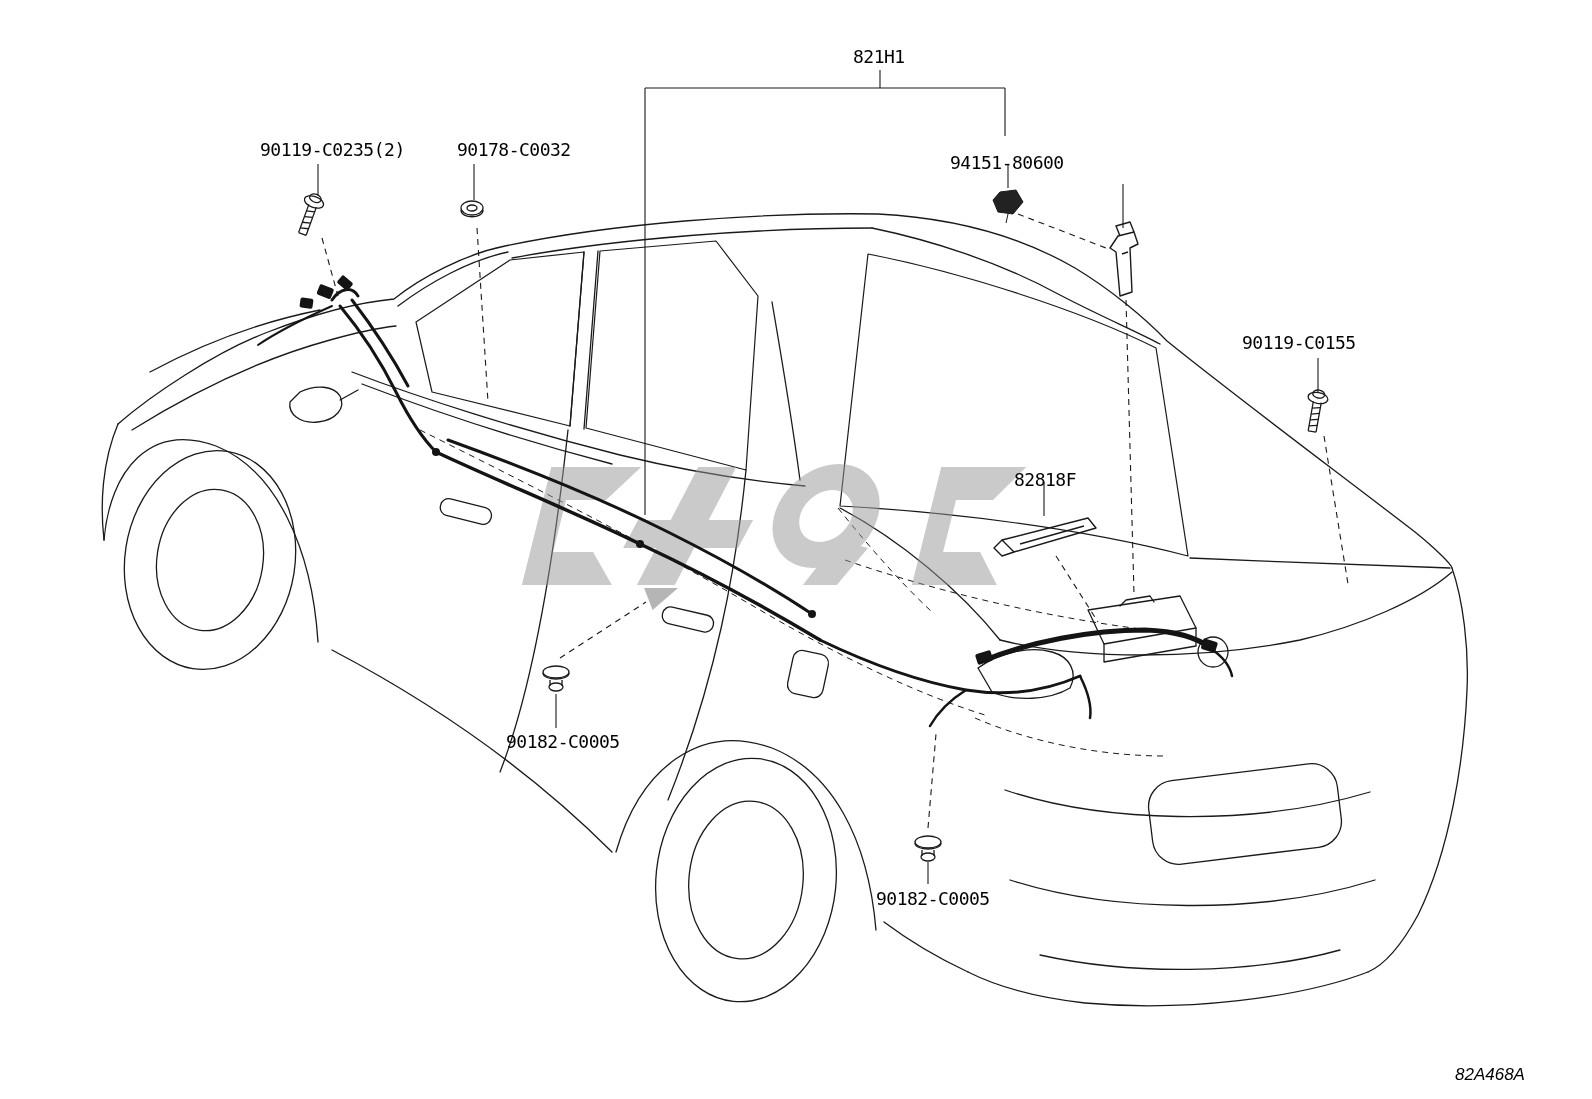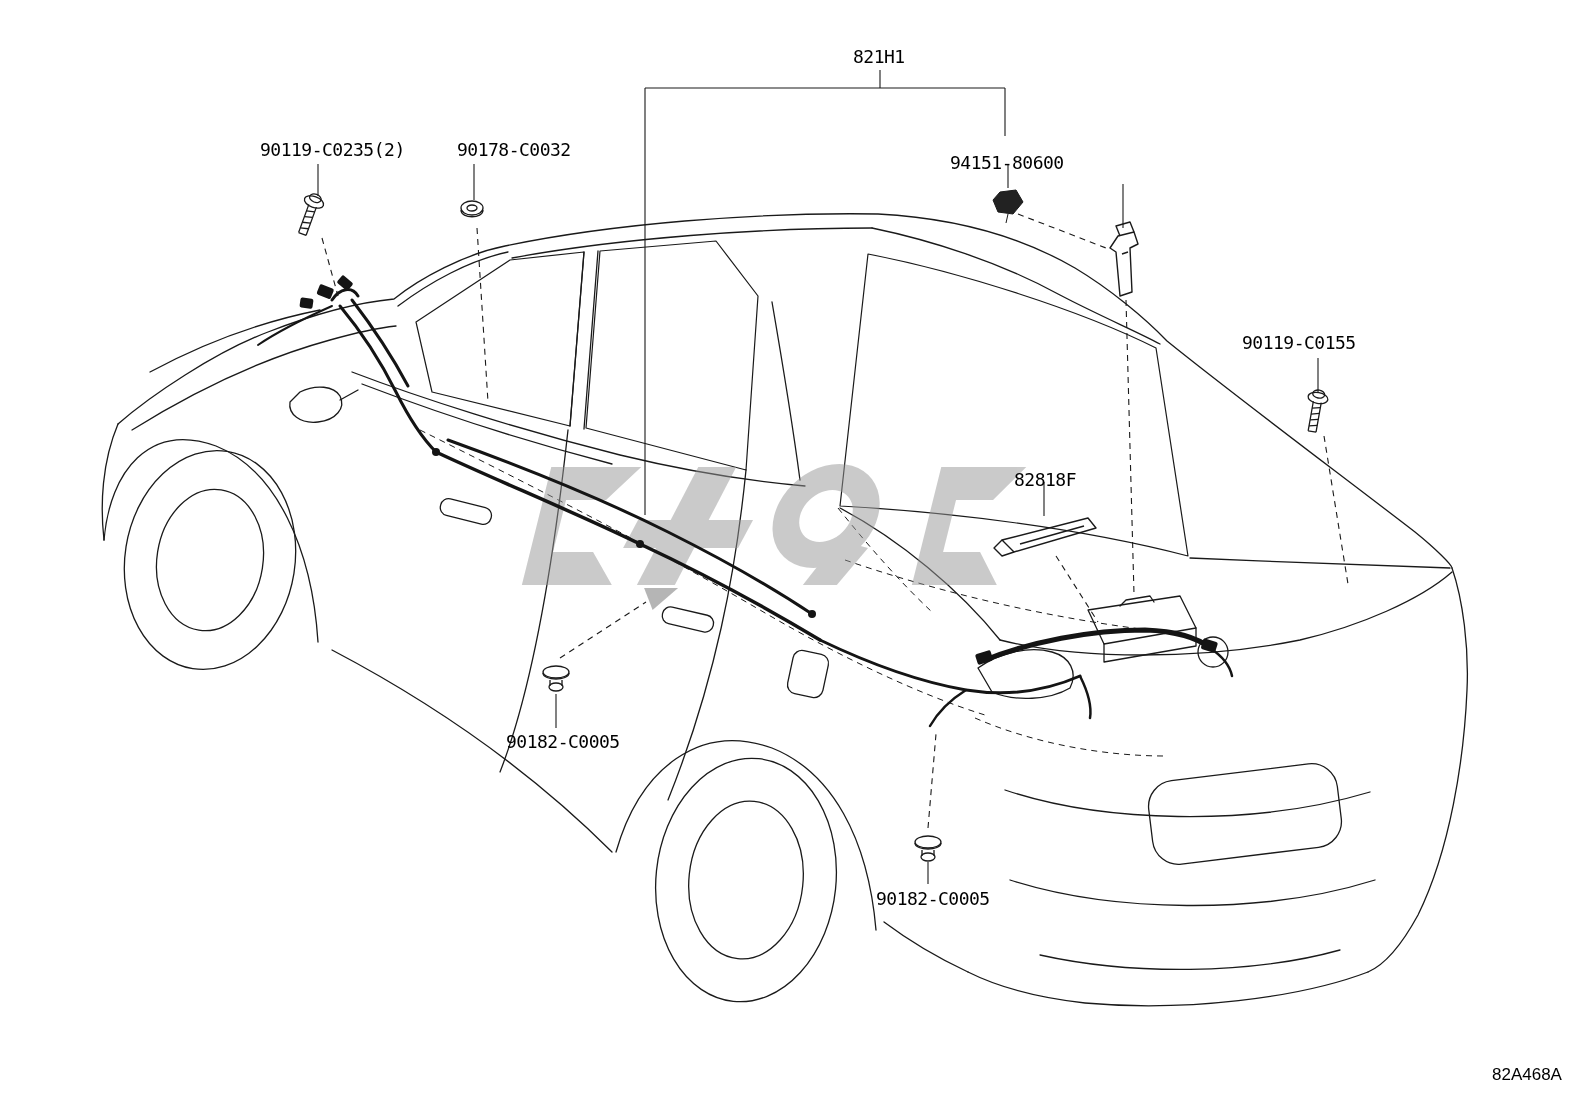--- a/index.html
+++ b/index.html
@@ -242,14 +242,14 @@
   <div class="lbl" style="left:260px;top:139px;">90119-C0235(2)</div>
   <div class="lbl" style="left:420px;top:139px;margin-left:37px;">90178-C0032</div>
   <div class="lbl" style="left:950px;top:152px;">94151-80600</div>
 
 
   <div class="lbl" style="left:1242px;top:332px;">90119-C0155</div>
   <div class="lbl" style="left:1014px;top:457px;margin-top:12px;">82818F</div>
   <div class="lbl" style="left:506px;top:731px;">90182-C0005</div>
   <div class="lbl" style="left:876px;top:888px;">90182-C0005</div>
 
-  <div class="lbl code" style="left:1492px;top:1064px;">82A468A</div>
+  <div class="lbl code" style="left:1455px;top:1064px;font-style:italic;">82A468A</div>
 </div>
 
 </body></html>

